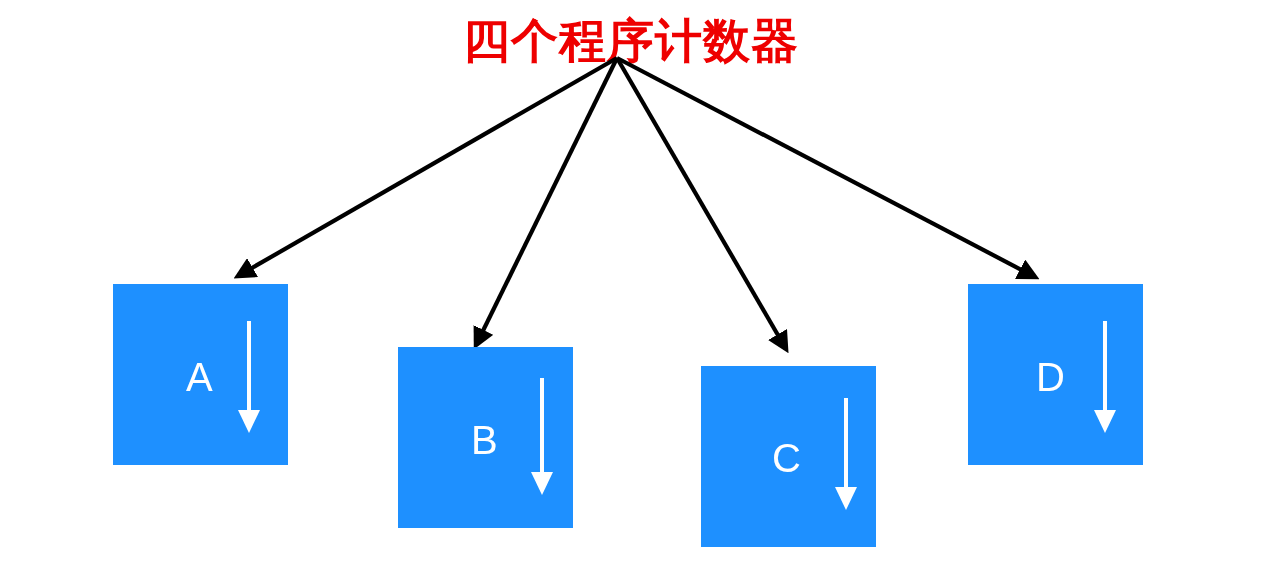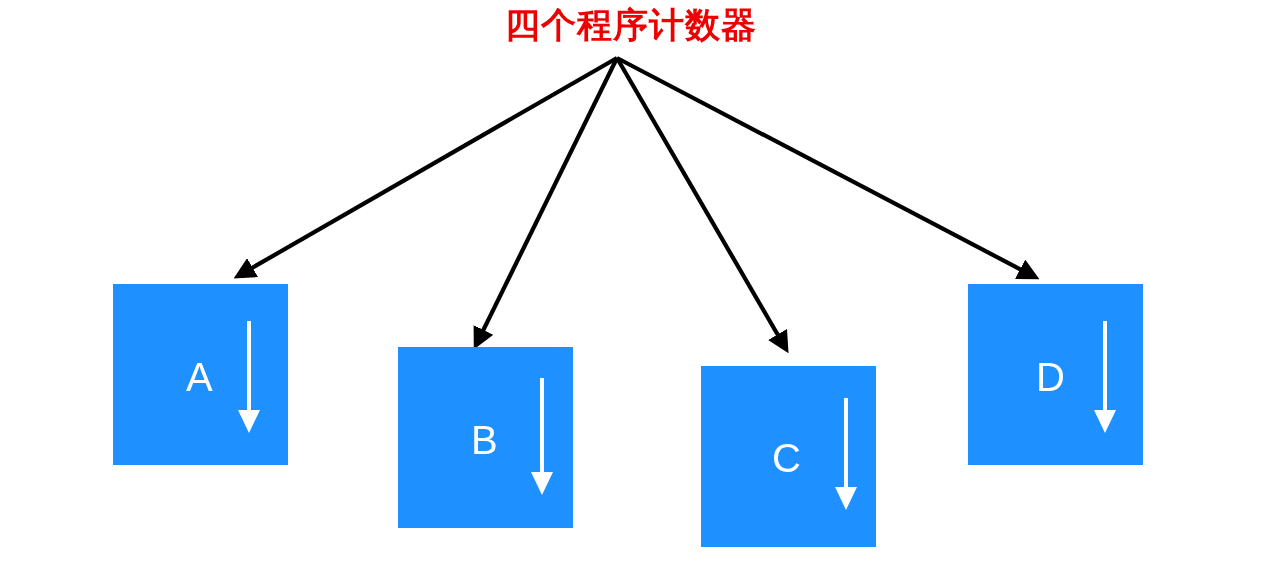--- a/index.html
+++ b/index.html
@@ -13,25 +13,25 @@
   #canvas {
     position: relative;
     width: 1262px;
     height: 588px;
     background: #ffffff;
     overflow: hidden;
   }
   #title {
     position: absolute;
     left: 0;
-    top: 8px;
+    top: 16px;
     width: 1262px;
     text-align: center;
-    font-family: Liberation Serif, serif;
-    font-size: 35px;
+    font-family: Liberation Sans, sans-serif;
+    font-size: 47px;
     font-weight: bold;
     letter-spacing: 1px;
     color: #ee0000;
     white-space: nowrap;
     line-height: 1.05;
     user-select: none;
   }
   #arrow-layer {
     position: absolute;
     left: 0;

